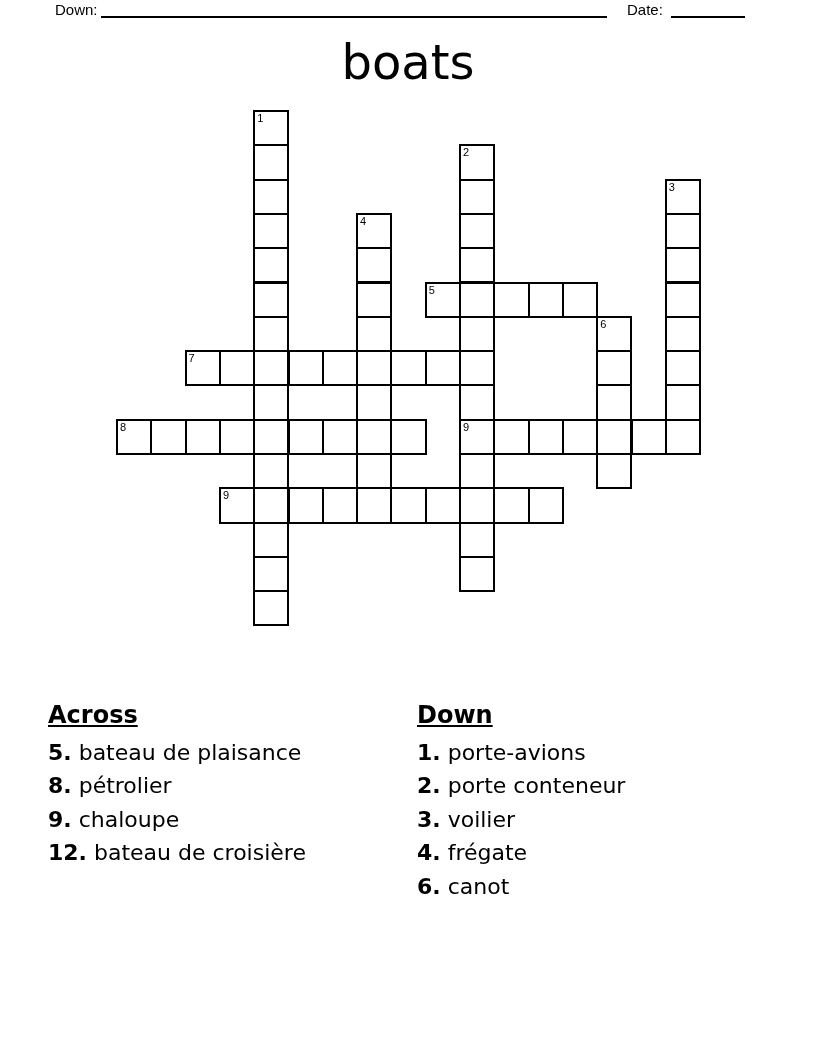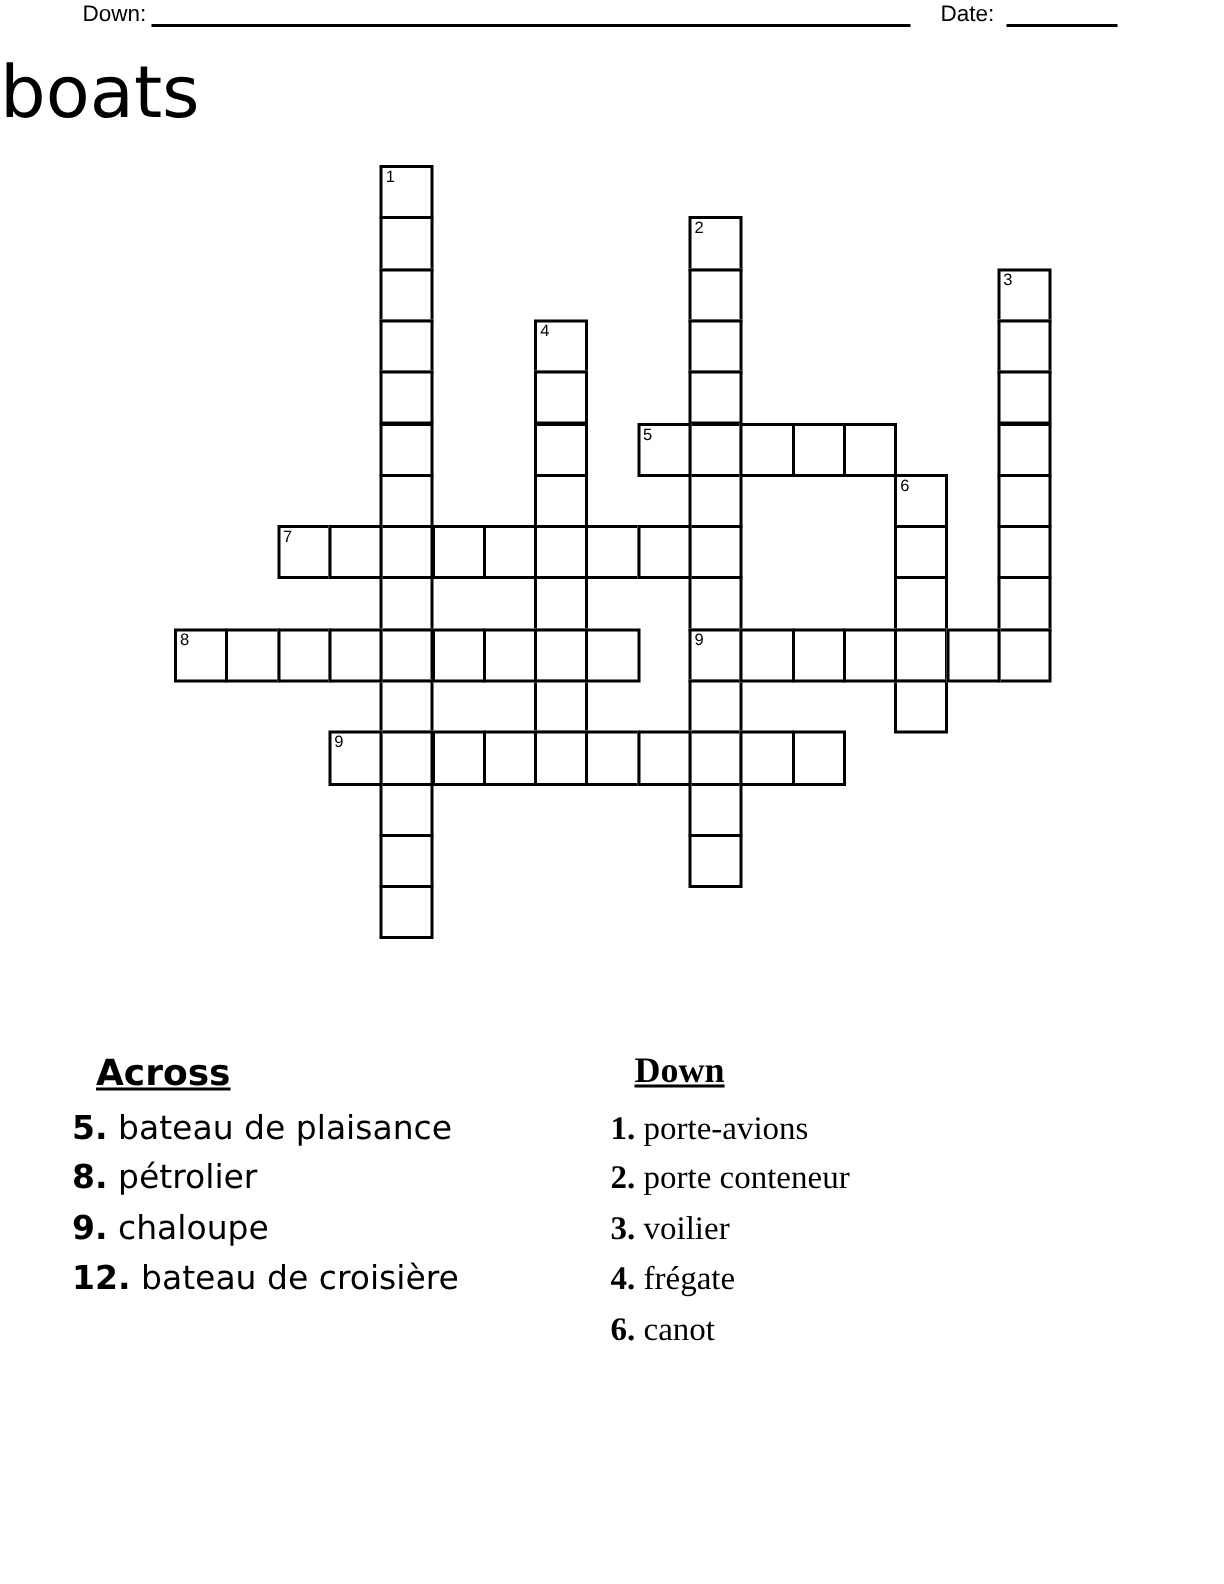--- a/index.html
+++ b/index.html
@@ -15,45 +15,45 @@
   .hdr-label{position:absolute;top:1px;font-size:15px;color:#000;}
   #name-label{left:55px;}
   #date-label{left:627px;}
   .hdr-line{position:absolute;top:16px;height:0;border-bottom:2px solid #000;}
   #name-line{left:101px;width:506px;}
   #date-line{left:671px;width:74px;}
 
   
   .title{
     position:absolute;top:34px;left:0;width:816px;
-    text-align:left;
+    text-align:center;
     font-family:"DejaVu Sans",sans-serif;
     font-size:48px;line-height:56px;font-weight:400;
   }
 
   
   .grid{position:absolute;left:116px;top:110px;}
   .cell{
     position:absolute;background:#fff;
     border:2px solid #000;box-sizing:border-box;
   }
   .cellnum{
     position:absolute;top:0;left:2px;
     font-size:11px;line-height:13px;
     font-family:"Liberation Sans",sans-serif;
   }
 
   
   .clues{position:absolute;top:701px;font-family:"DejaVu Sans",sans-serif;}
   #clues-across{left:48px;}
-  #clues-down{left:407px;font-family:Liberation Serif, serif;}
+  #clues-down{left:417px;}
   .clue-heading{
     font-size:24px;font-weight:700;
     text-decoration:underline;
-    margin:0 0 7px 16px;
+    margin:0 0 7px 0;
   }
   .clue{font-size:22px;line-height:33.4px;white-space:nowrap;}
   .clue b{font-weight:700;}
 </style>
 </head>
 <body>
 
 <div class="page">
 
   <span class="hdr-label" id="name-label">Down:</span>

